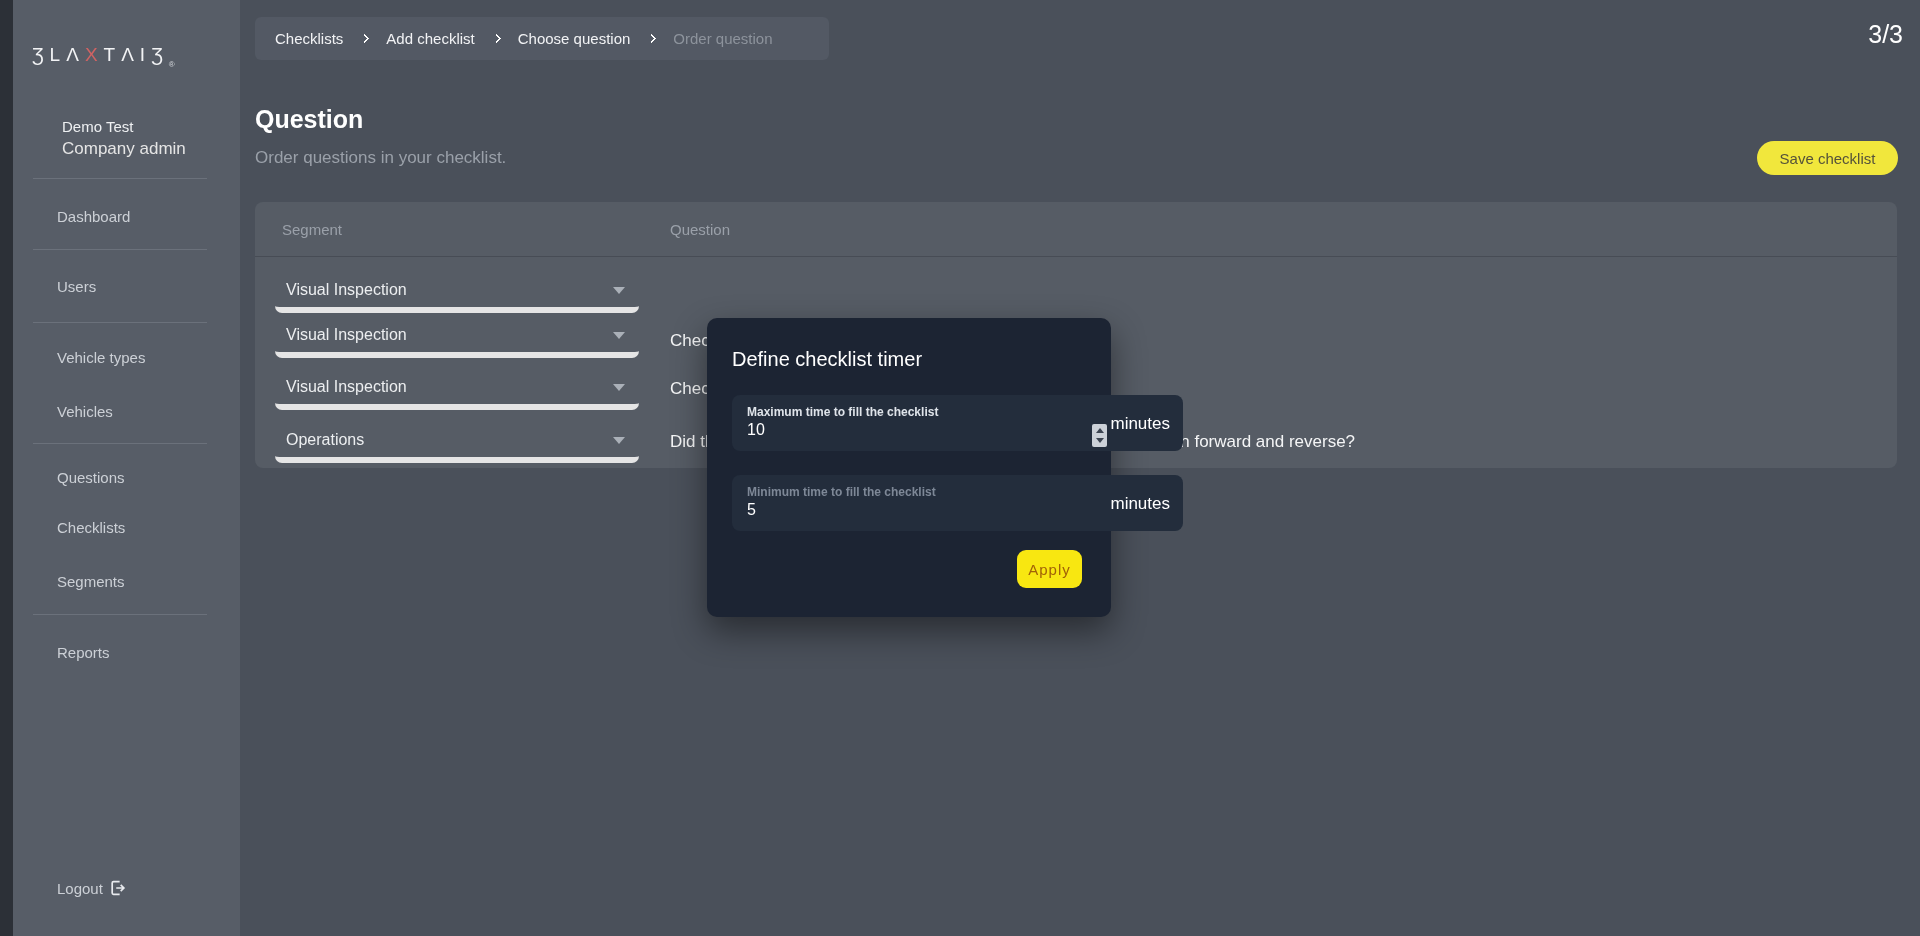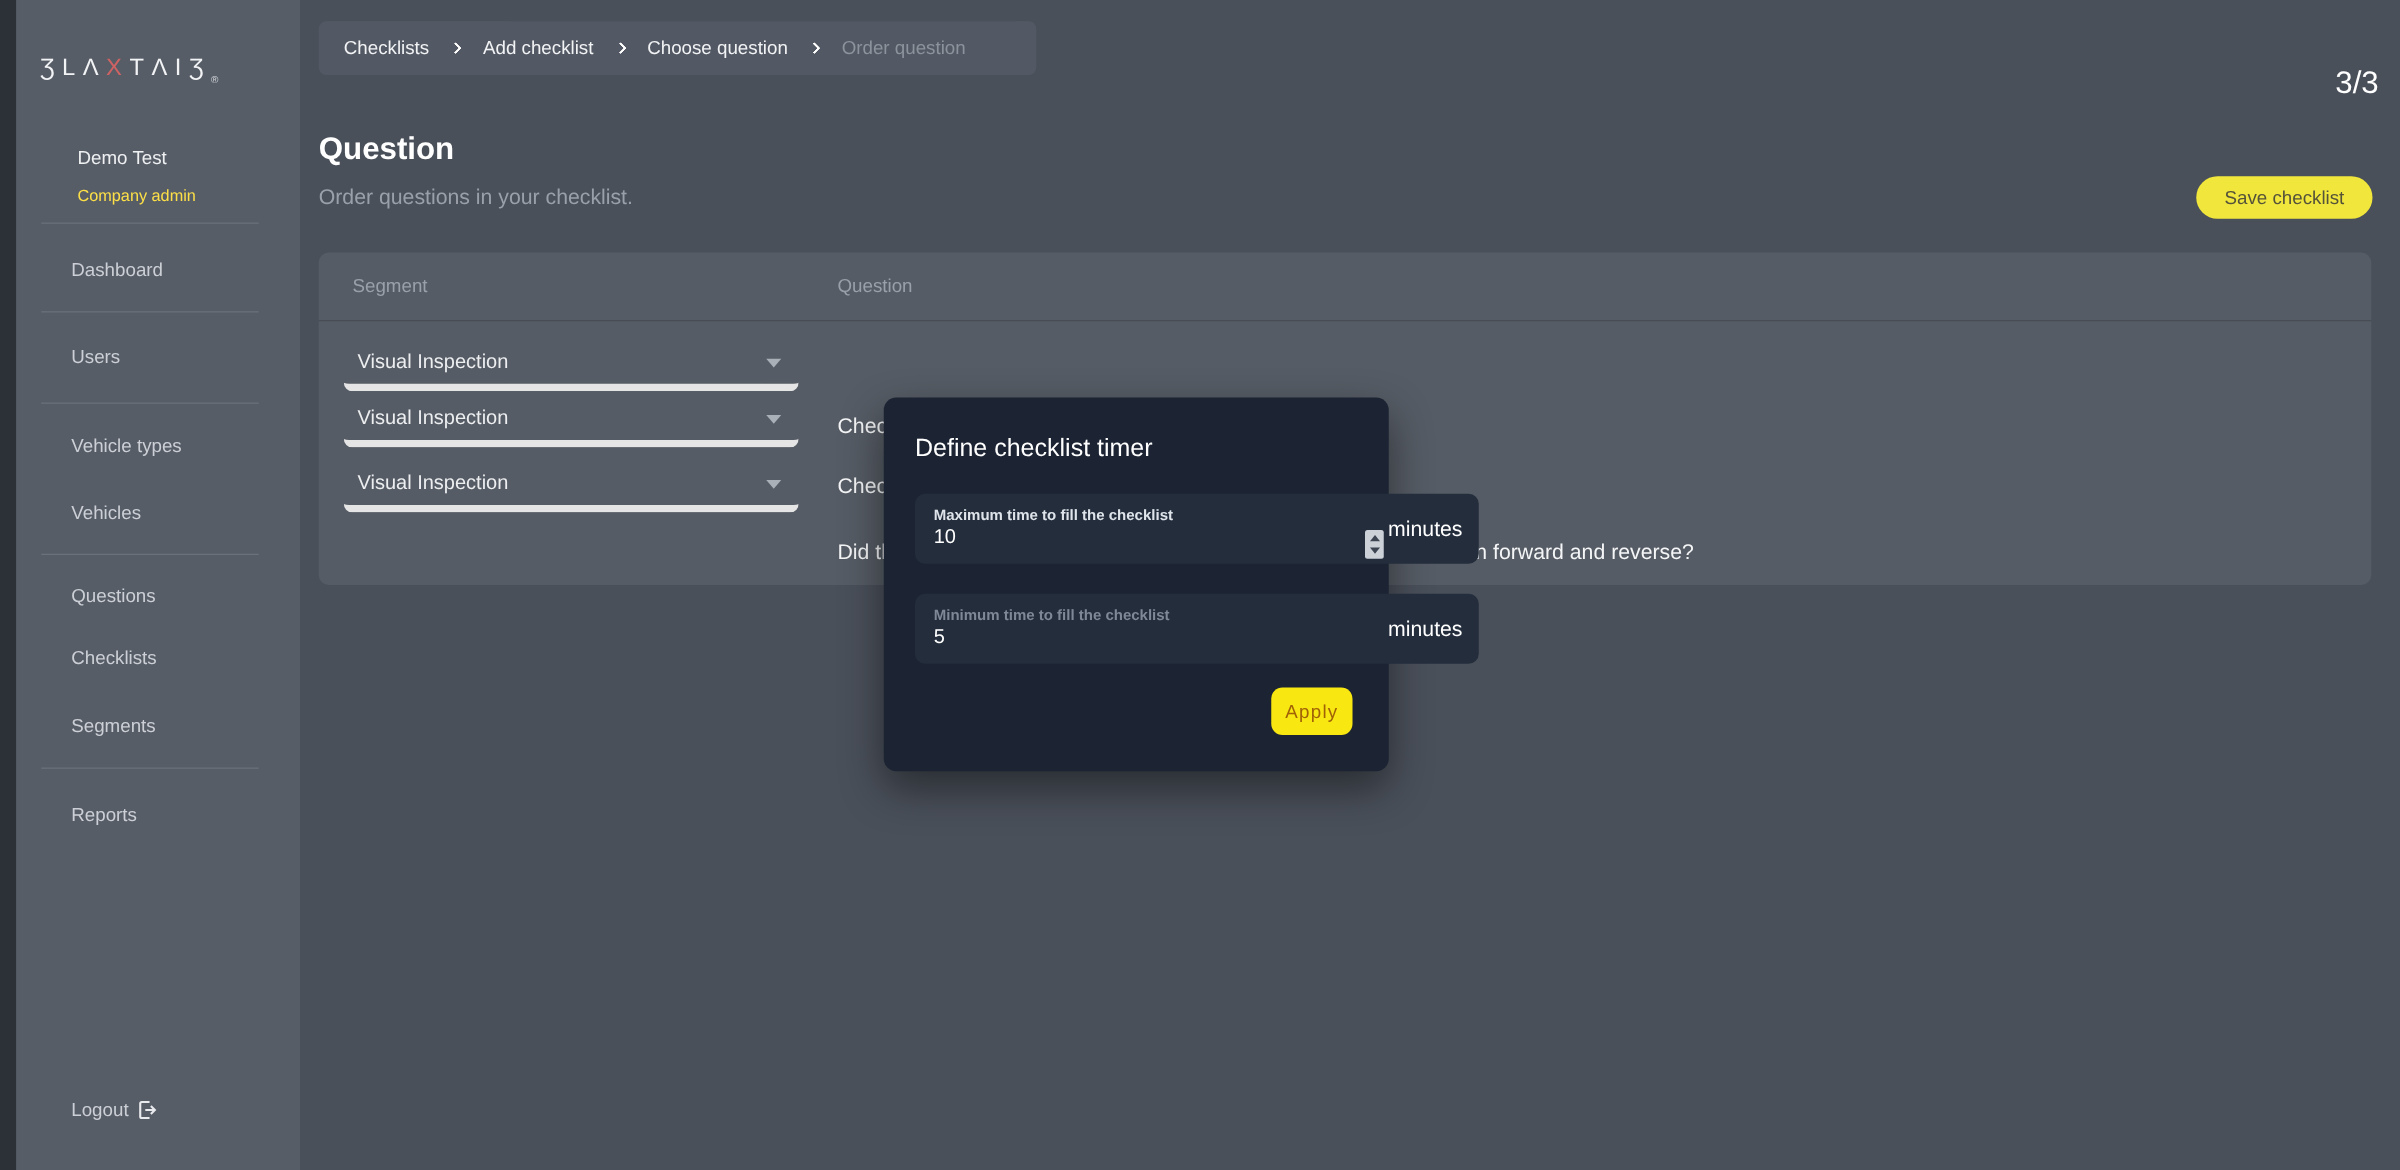--- a/index.html
+++ b/index.html
@@ -10,34 +10,34 @@
   }
   
   .rail { position:absolute; left:0; top:0; width:13px; height:936px; background:#2c3037; }
   .sidebar { position:absolute; left:13px; top:0; width:227px; height:936px; background:#575d67;padding-left:47px; }
   .logo { position:absolute; left:19px; top:44px; font-size:19px; font-weight:400;
           letter-spacing:6px; color:#f2f3f5; white-space:nowrap; }
   .logo .lx { color:#cf6363; }
   .logo .rmark { font-size:8px; letter-spacing:0; vertical-align:-6px; color:#d6d9dd; }
   .userblock { position:absolute; left:49px; top:118px; }
   .username { font-size:15px; color:#eef0f2; }
-  .userrole { font-size:13px; color:#fde047; margin-top:14px; }
+  .userrole { font-size:17px; color:#e5e5e5; margin-top:4px; }
   .sdiv { position:absolute; left:20px; width:174px; height:1px; background:#6b717b; }
   .sitem { position:absolute; left:44px; transform:translateY(-50%); font-size:15px;
            color:#ccd0d6; cursor:pointer; white-space:nowrap; }
   .logout { display:flex; align-items:flex-end; gap:6px; }
   
   .breadcrumb { position:absolute; left:255px; top:17px; width:574px; height:43px;
     background:#535964; border-radius:6px; display:flex; align-items:center;
     padding:0 20px; gap:18px; }
   .bc-item { font-size:15px; color:#f2f3f5; cursor:pointer; white-space:nowrap; }
   .bc-item.current { color:#8d939c; cursor:default; }
   .chev { width:7px; height:7px; border-right:2.5px solid #fff; border-top:2.5px solid #fff;
           transform:rotate(45deg); border-radius:1px; flex:none; }
-  .step { position:absolute; right:17px; top:20px; font-size:25px; color:#ffffff;margin-top:32px; }
+  .step { position:absolute; right:17px; top:20px; font-size:25px; color:#ffffff; }
   
   .page-title { position:absolute; left:255px; top:105px; font-size:25px; font-weight:700; color:#fff; }
   .page-sub { position:absolute; left:255px; top:148px; font-size:17px; color:#9aa0a9; }
   .save-btn { position:absolute; left:1757px; top:141px; width:141px; height:34px;
     background:#f1e73c; border:none; border-radius:17px; font-size:15px; color:#55523a;
     font-family:"Liberation Sans", sans-serif; cursor:pointer; }
   
   .qtable { position:absolute; left:255px; top:202px; width:1642px; height:266px;
     background:#565c65; border-radius:8px; }
   .thead { position:absolute; left:0; top:0; width:100%; height:55px;
@@ -158,20 +158,24 @@
 
   <div class="trow r2">
     <div class="seg-select">
       <span class="seg-label">Visual Inspection</span>
       <span class="caret-down"></span>
     </div>
     <div class="qcell">Check the fluid levels (oil, coolant and hydraulic fluid)</div>
   </div>
 
   <div class="trow r3">
+    <div class="seg-select">
+      <span class="seg-label">Operations</span>
+      <span class="caret-down"></span>
+    </div>
     <div class="qcell">Did the hydraulic and service brakes operate correctly when driven in forward and reverse?</div>
   </div>
 </section>
 
 <div class="modal">
   <div class="modal-title">Define checklist timer</div>
 
   <div class="field f0">
     <div class="field-label">Maximum time to fill the checklist</div>
     <input class="field-input" type="text" value="10" style="">

